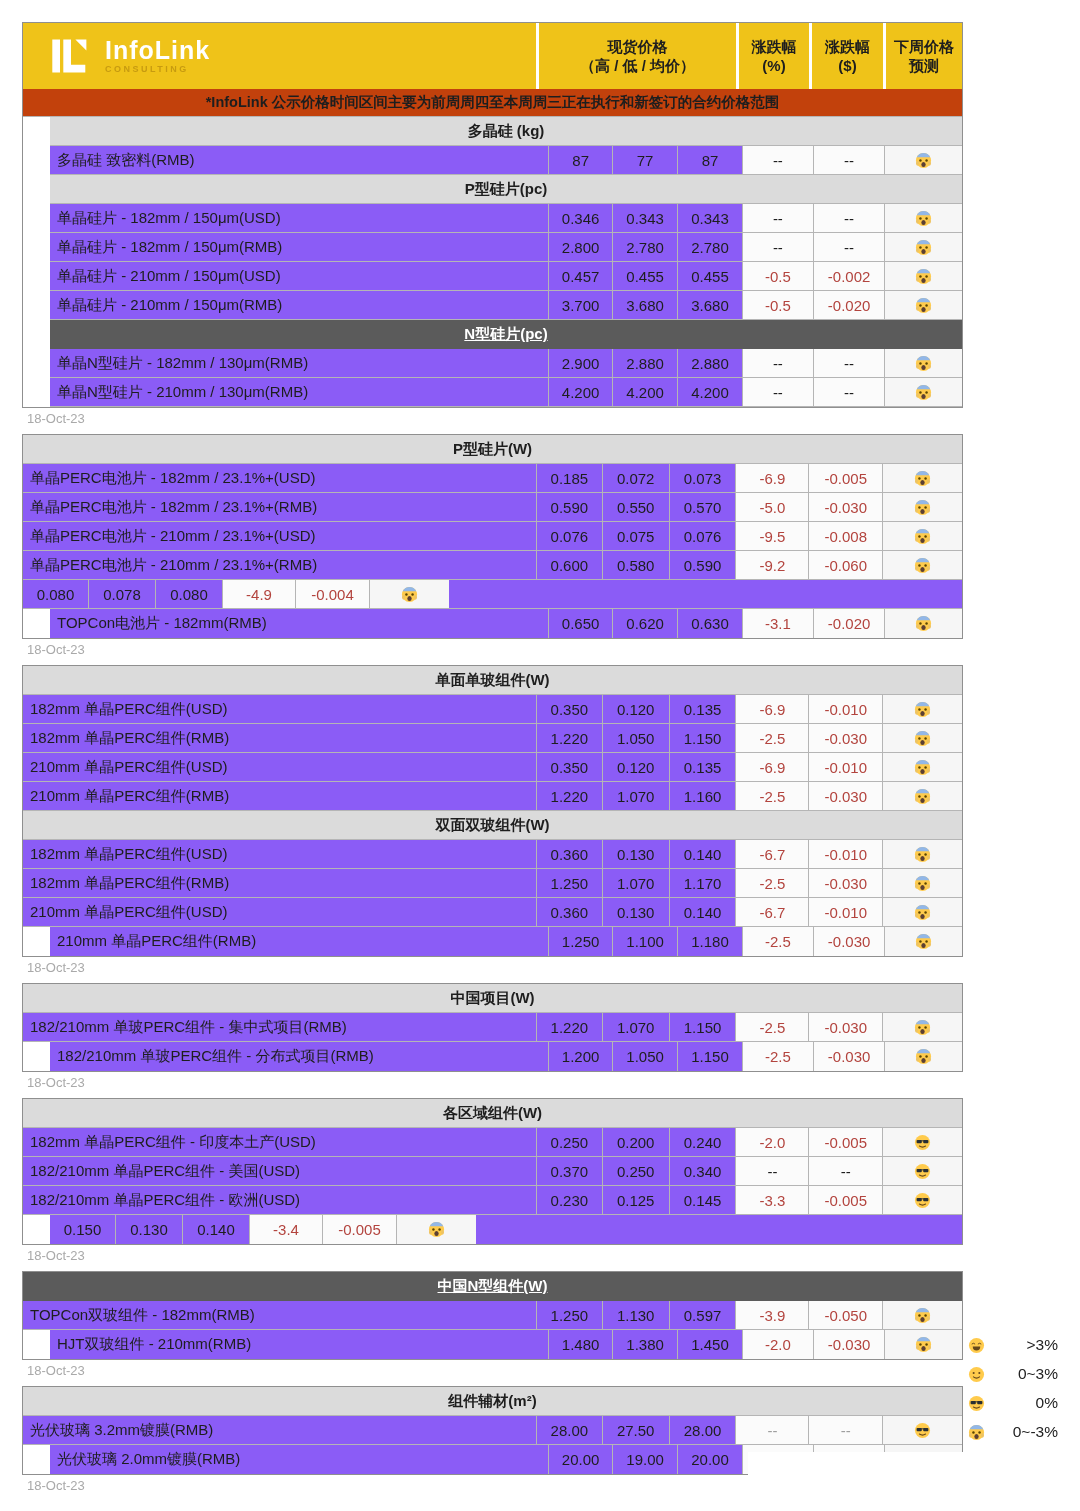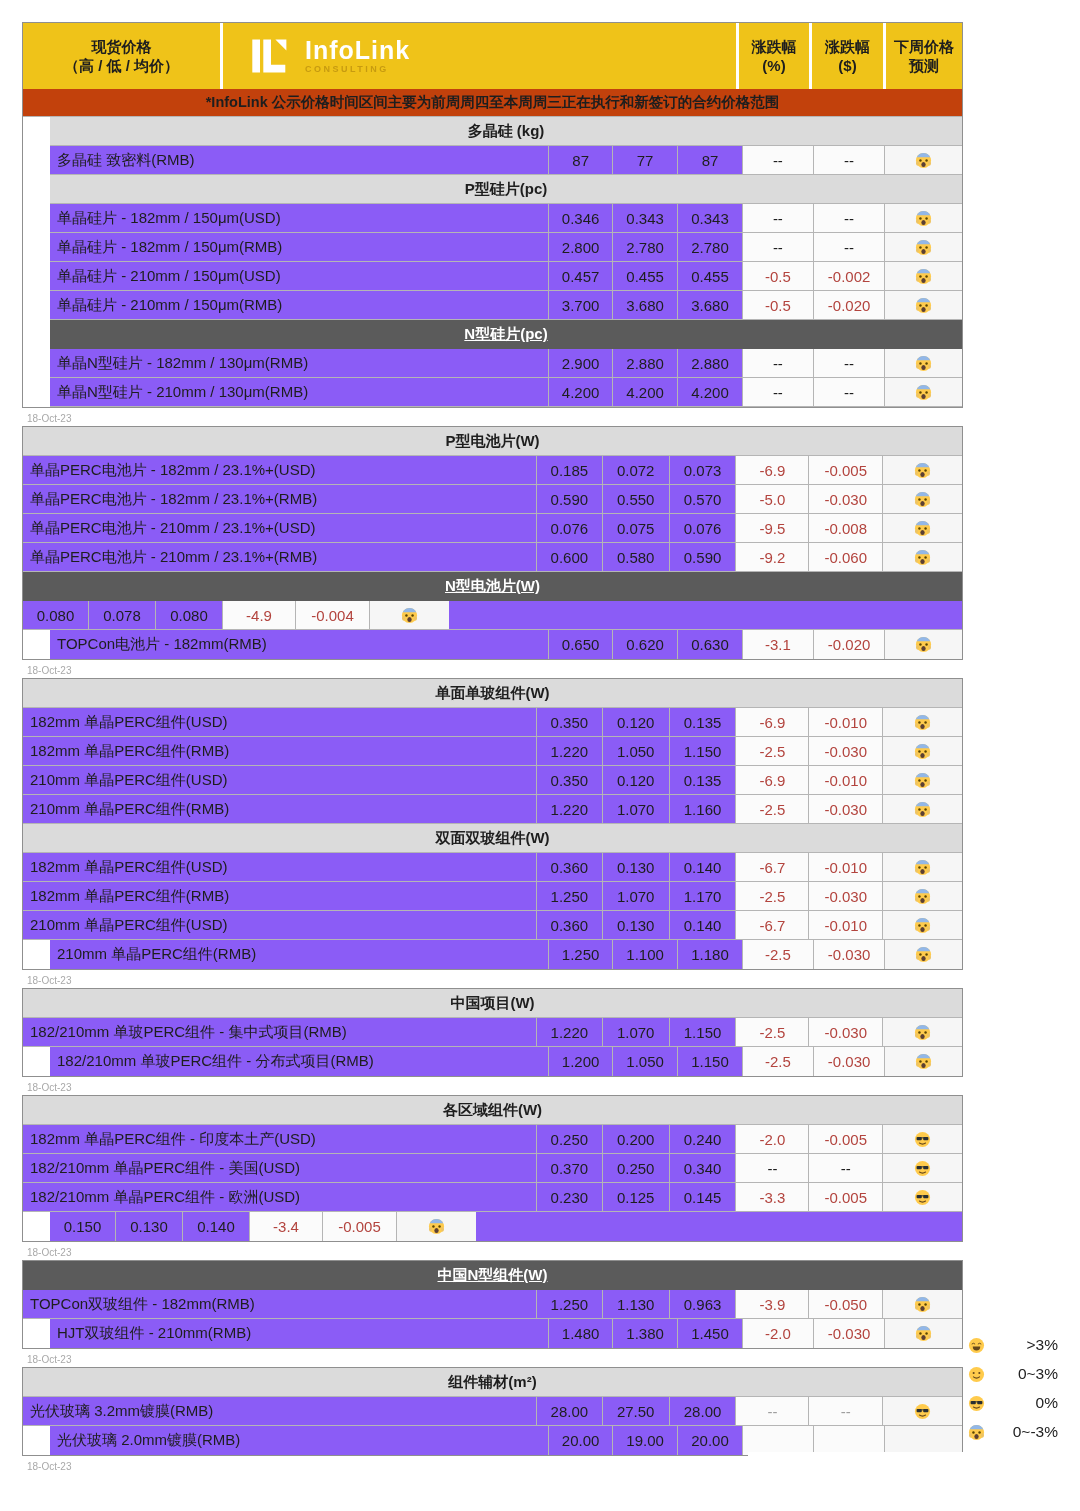--- a/index.html
+++ b/index.html
@@ -35,55 +35,55 @@
         justify-content:center;font-size:15px;height:100%;}
   .cell.name{width:515px;justify-content:flex-start;padding-left:7px;}
   .c-high{width:66px;}
   .c-low{width:67px;}
   .c-avg{width:67px;}
   .c-pct{width:73px;background:#fbfbfb;}
   .c-chg{width:74px;background:#fbfbfb;}
   .c-fc{width:79px;border-right:none;background:#f6f6f6;}
   .neg{color:#B3443E;}
   .mutedtxt{color:#9f9f9f;}
-  .date{font-size:10px;color:#A9A9A9;padding:3px 0 0 5px;height:15px;line-height:15px;}
+  .date{font-size:13px;color:#A9A9A9;padding:3px 0 8px 5px;height:15px;line-height:15px;}
   .emoji{width:17px;height:17px;display:inline-flex;}
   .emoji svg{width:17px;height:17px;}
   
   .legend{position:absolute;left:968px;top:1334px;width:90px;}
   .legend-item{display:flex;align-items:center;justify-content:space-between;height:22px;
                margin-bottom:7px;font-size:15.5px;color:#222;}
   
   .mask{position:absolute;left:748px;top:1452px;width:332px;height:28px;background:#ffffff;}
 </style>
 </head>
 <body>
 
 <div class="page">
   <div class="wrap">
 
     <div class="block">
       <div class="yellowbar">
-        <div class="ycell y-price">
-          <span>现货价格</span>
-          <span>（高 / 低 / 均价）</span>
-        </div>
         <div class="ycell y-logo">
           <span class="logo-mark">
             <svg viewBox="0 0 40 40">
               <rect x="3" y="5" width="7" height="30" fill="#ffffff"></rect>
               <path d="M13 5 h7 v23 h13 v7 h-20 z" fill="#ffffff"></path>
               <path d="M24 5 L34 15 L34 5 Z" fill="#ffffff"></path>
             </svg>
           </span>
           <span class="logo-text">
             <span class="logo-brand">InfoLink</span>
             <span class="logo-sub">CONSULTING</span>
           </span>
         </div>
+        <div class="ycell y-price">
+          <span>现货价格</span>
+          <span>（高 / 低 / 均价）</span>
+        </div>
         <div class="ycell y-pct">
           <span>涨跌幅</span>
           <span>(%)</span>
         </div>
         <div class="ycell y-usd">
           <span>涨跌幅</span>
           <span>($)</span>
         </div>
         <div class="ycell y-fc">
           <span>下周价格</span>
@@ -241,21 +241,21 @@
                 </svg>
               </span>
             </div>
           </div>
         </div>
     </div>
     <div class="date">18-Oct-23</div>
 
     <div id="table-root">
         <div class="block">
-          <div class="sec light">P型电池片(W)</div>
+          <div class="sec light">P型硅片(W)</div>
           <div class="row">
             <div class="cell name">单晶PERC电池片 - 182mm / 23.1%+(USD)</div>
             <div class="cell c-high">0.185</div>
             <div class="cell c-low">0.072</div>
             <div class="cell c-avg">0.073</div>
             <div class="cell c-pct neg">-6.9</div>
             <div class="cell c-chg neg">-0.005</div>
             <div class="cell c-fc">
               <span class="emoji">
                 <svg viewBox="0 0 36 36">
@@ -326,21 +326,20 @@
                   <path d="M3.6 11 A16 16 0 0 1 32.4 11 Z" fill="#92B7E7"></path>
                   <ellipse cx="5.2" cy="24" rx="3" ry="5.2" fill="#EDC363"></ellipse>
                   <ellipse cx="30.8" cy="24" rx="3" ry="5.2" fill="#EDC363"></ellipse>
                   <circle cx="11.5" cy="18" r="2.6" fill="#5B4500"></circle>
                   <circle cx="24.5" cy="18" r="2.6" fill="#5B4500"></circle>
                   <ellipse cx="18" cy="26.5" rx="4.6" ry="5.4" fill="#5C4033"></ellipse>
                 </svg>
               </span>
             </div>
           </div>
-          <div class="sec dark">N型电池片(W)</div>
           <div class="row">
             <div class="cell c-high">0.080</div>
             <div class="cell c-low">0.078</div>
             <div class="cell c-avg">0.080</div>
             <div class="cell c-pct neg">-4.9</div>
             <div class="cell c-chg neg">-0.004</div>
             <div class="cell c-fc">
               <span class="emoji">
                 <svg viewBox="0 0 36 36">
                   <circle cx="18" cy="18" r="16" fill="#FFCB4C"></circle>
@@ -676,21 +675,21 @@
             </div>
           </div>
         </div>
         <div class="date">18-Oct-23</div>
         <div class="block">
           <div class="sec dark">中国N型组件(W)</div>
           <div class="row">
             <div class="cell name">TOPCon双玻组件 - 182mm(RMB)</div>
             <div class="cell c-high">1.250</div>
             <div class="cell c-low">1.130</div>
-            <div class="cell c-avg">0.963</div>
+            <div class="cell c-avg">0.597</div>
             <div class="cell c-pct neg">-3.9</div>
             <div class="cell c-chg neg">-0.050</div>
             <div class="cell c-fc">
               <span class="emoji">
                 <svg viewBox="0 0 36 36">
                   <circle cx="18" cy="18" r="16" fill="#FFCB4C"></circle>
                   <path d="M3.6 11 A16 16 0 0 1 32.4 11 Z" fill="#92B7E7"></path>
                   <ellipse cx="5.2" cy="24" rx="3" ry="5.2" fill="#EDC363"></ellipse>
                   <ellipse cx="30.8" cy="24" rx="3" ry="5.2" fill="#EDC363"></ellipse>
                   <circle cx="11.5" cy="18" r="2.6" fill="#5B4500"></circle>

